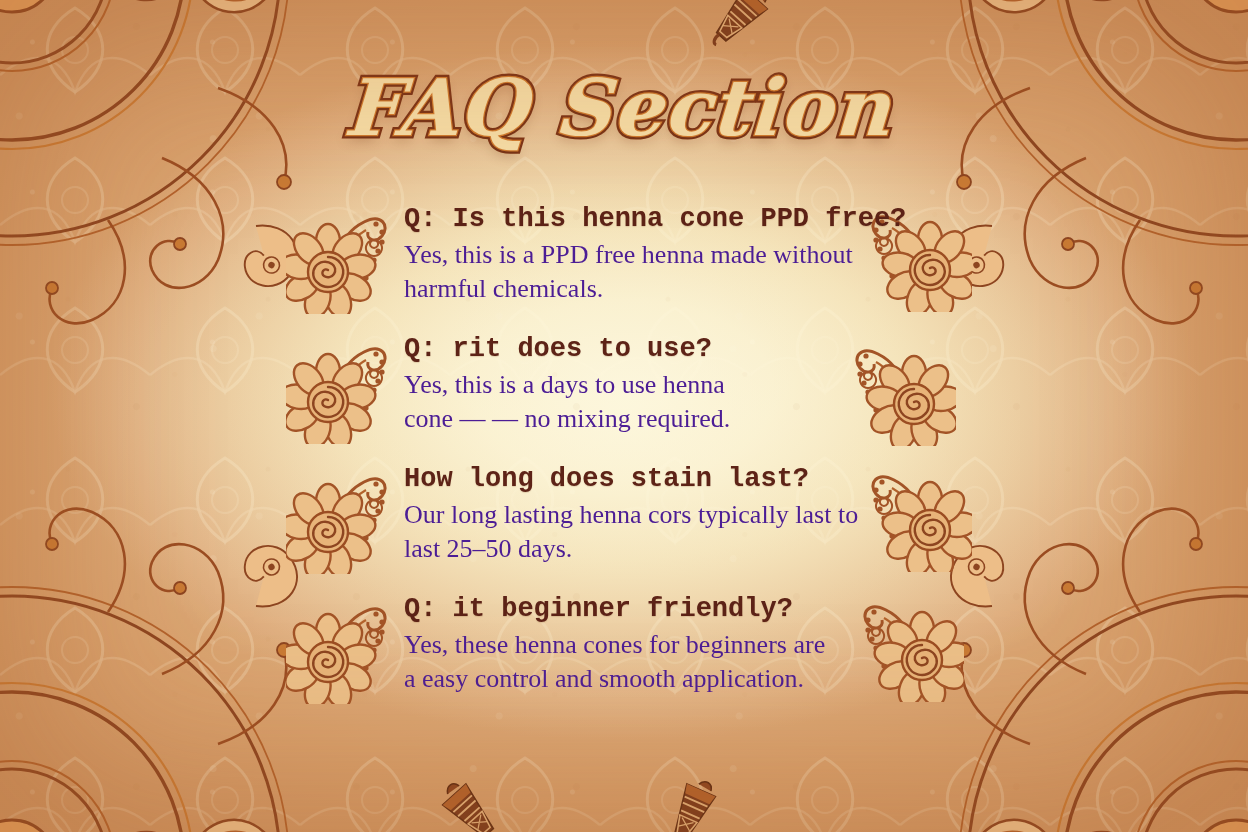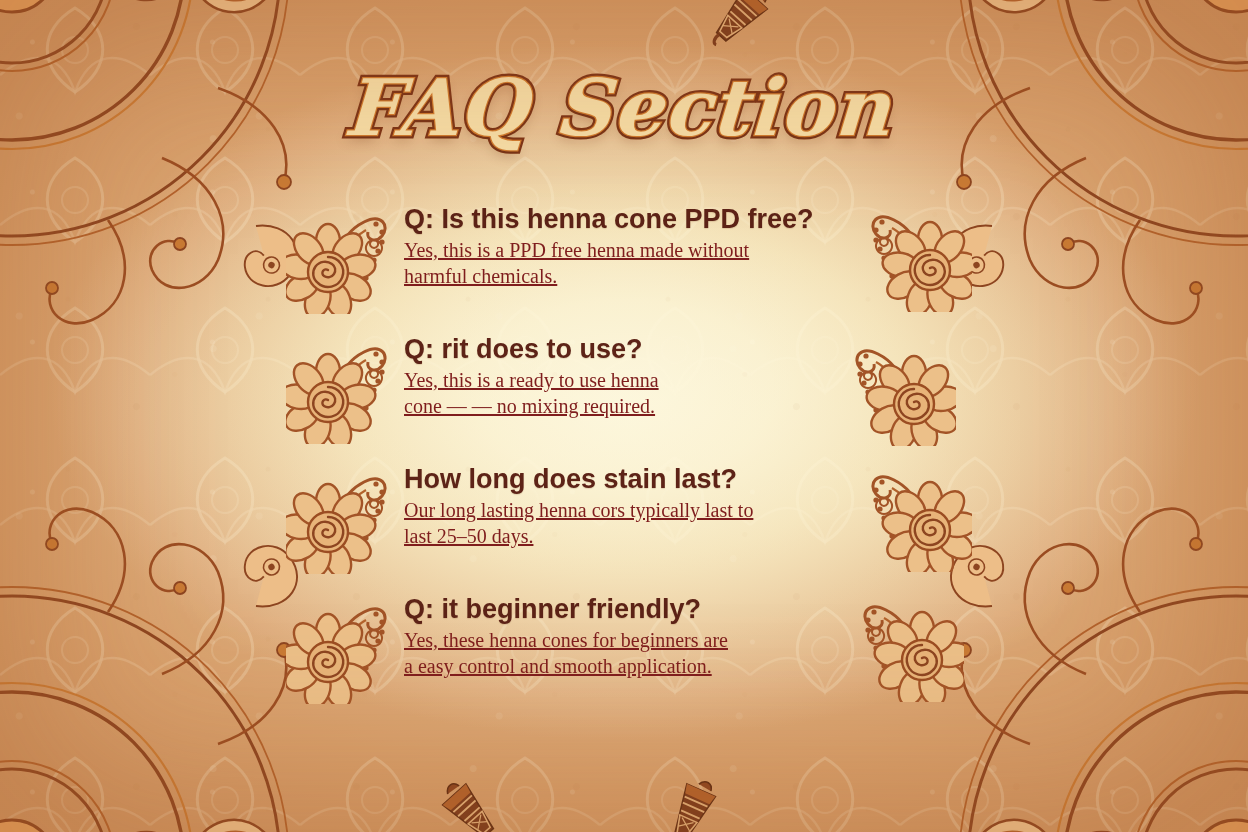--- a/index.html
+++ b/index.html
@@ -85,33 +85,32 @@
   .faq-item{position:relative;min-height:112px;margin-bottom:18px;}
   .faq-item .paisley-l{
     position:absolute;left:0;top:2px;width:108px;height:108px;
   }
   .faq-item .paisley-r{
     position:absolute;top:2px;width:108px;height:108px;transform:scaleX(-1);
   }
   .paisley-l svg,.paisley-r svg{width:100%;height:100%;display:block;}
   .faq-body{position:absolute;left:118px;top:0;width:520px;}
   .q{
-    font-family:Liberation Sans, sans-serif;
+    font-family:Liberation Mono, monospace;
     font-weight:700;font-size:27px;line-height:1.12;
     color:#5d2317;
     margin:0 0 4px 0;
     text-shadow:0 1px 1px rgba(120,70,35,.18);
   }
   .a{
     font-family:"Liberation Serif", serif;
-    font-weight:400;font-size:20px;line-height:1.28;
-    color:#7f1d1d;
+    font-weight:400;font-size:26px;line-height:1.28;
+    color:#4c1d95;
     margin:0;
     white-space:pre-line;
-    text-decoration:underline;
   }
 
   
   #faq-0{top:0;}
   #faq-0 .paisley-r{left:578px;top:0;}
   #faq-1 .paisley-r{left:562px;top:4px;}
   #faq-2 .paisley-r{left:578px;top:0;}
   #faq-3 .paisley-r{left:570px;top:0;}
 
   .i1{margin-top:14px;}
@@ -515,21 +514,21 @@
             <use href="#paisley-src"></use>
           </svg>
       </span>
       <span class="paisley-r">
         <svg viewBox="0 0 108 108">
             <use href="#paisley-src"></use>
           </svg>
       </span>
       <div class="faq-body">
         <p class="q">Q: rit does to use?</p>
-        <p class="a">Yes, this is a ready to use henna
+        <p class="a">Yes, this is a days to use henna
 cone —       — no mixing required.</p>
       </div>
     </div>
 
     <div class="faq-item i2" id="faq-2">
       <span class="paisley-l">
         <svg viewBox="0 0 108 108">
             <use href="#paisley-src"></use>
           </svg>
       </span>

